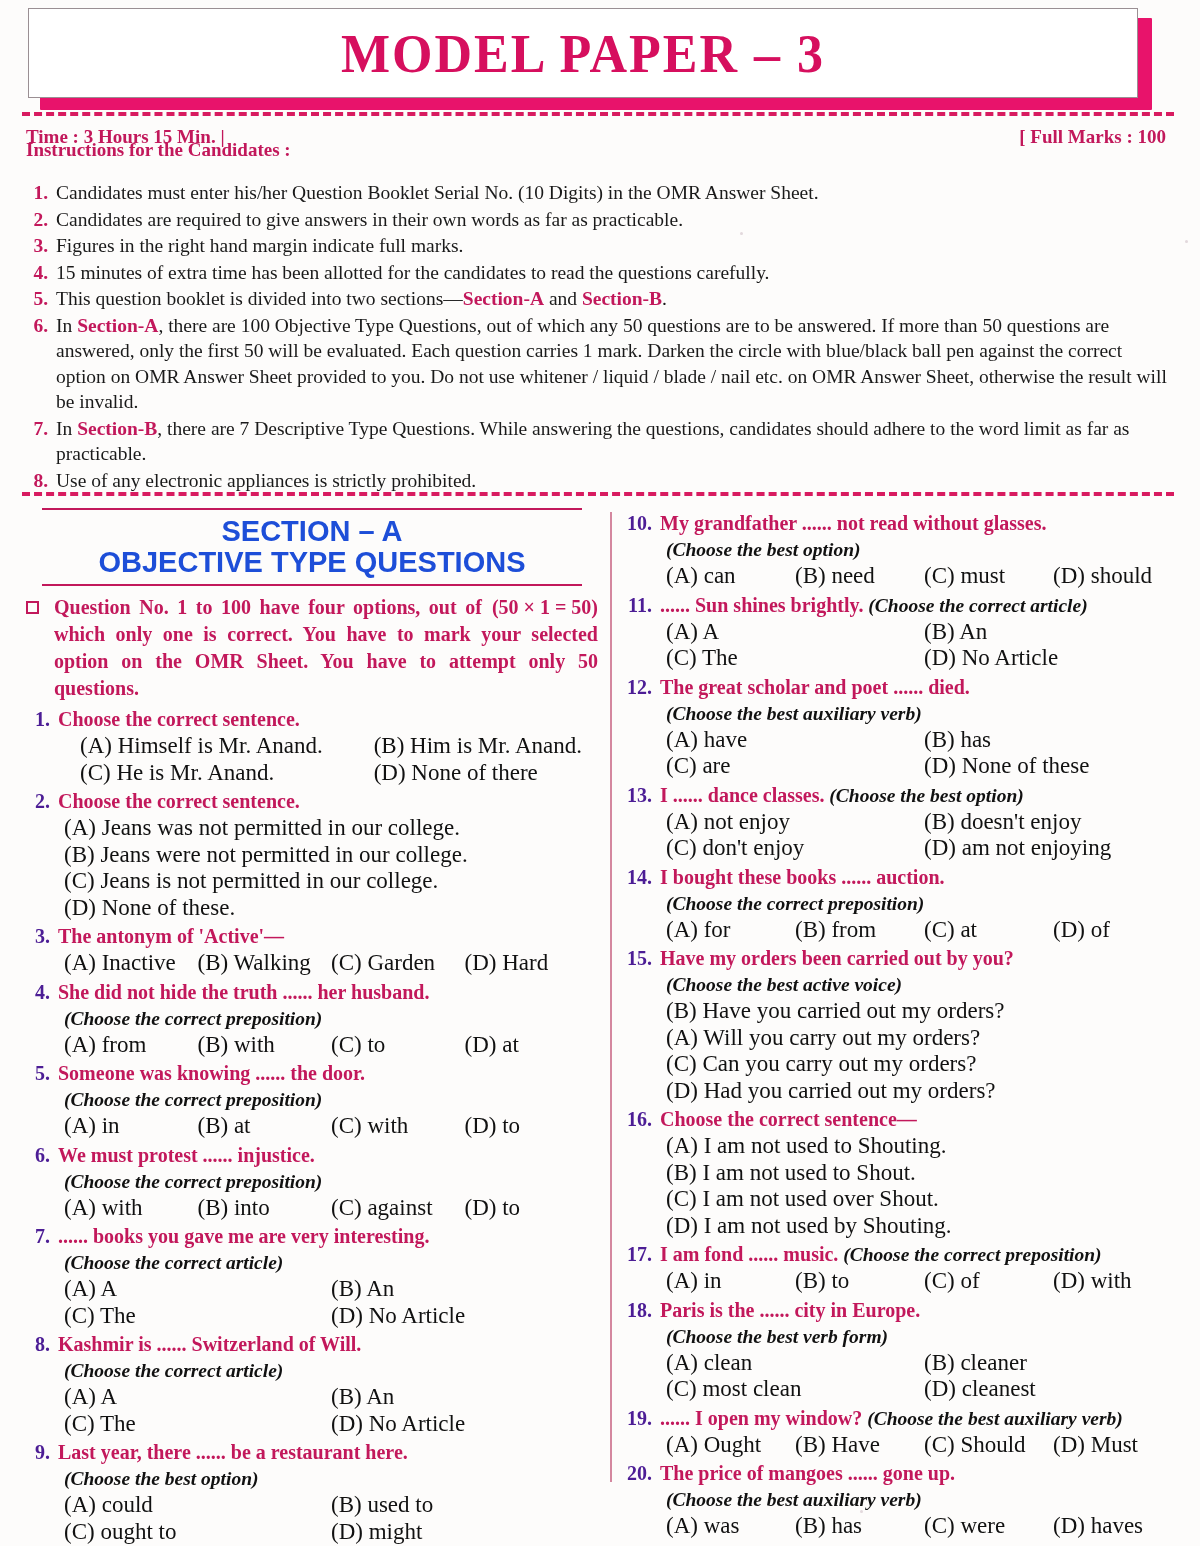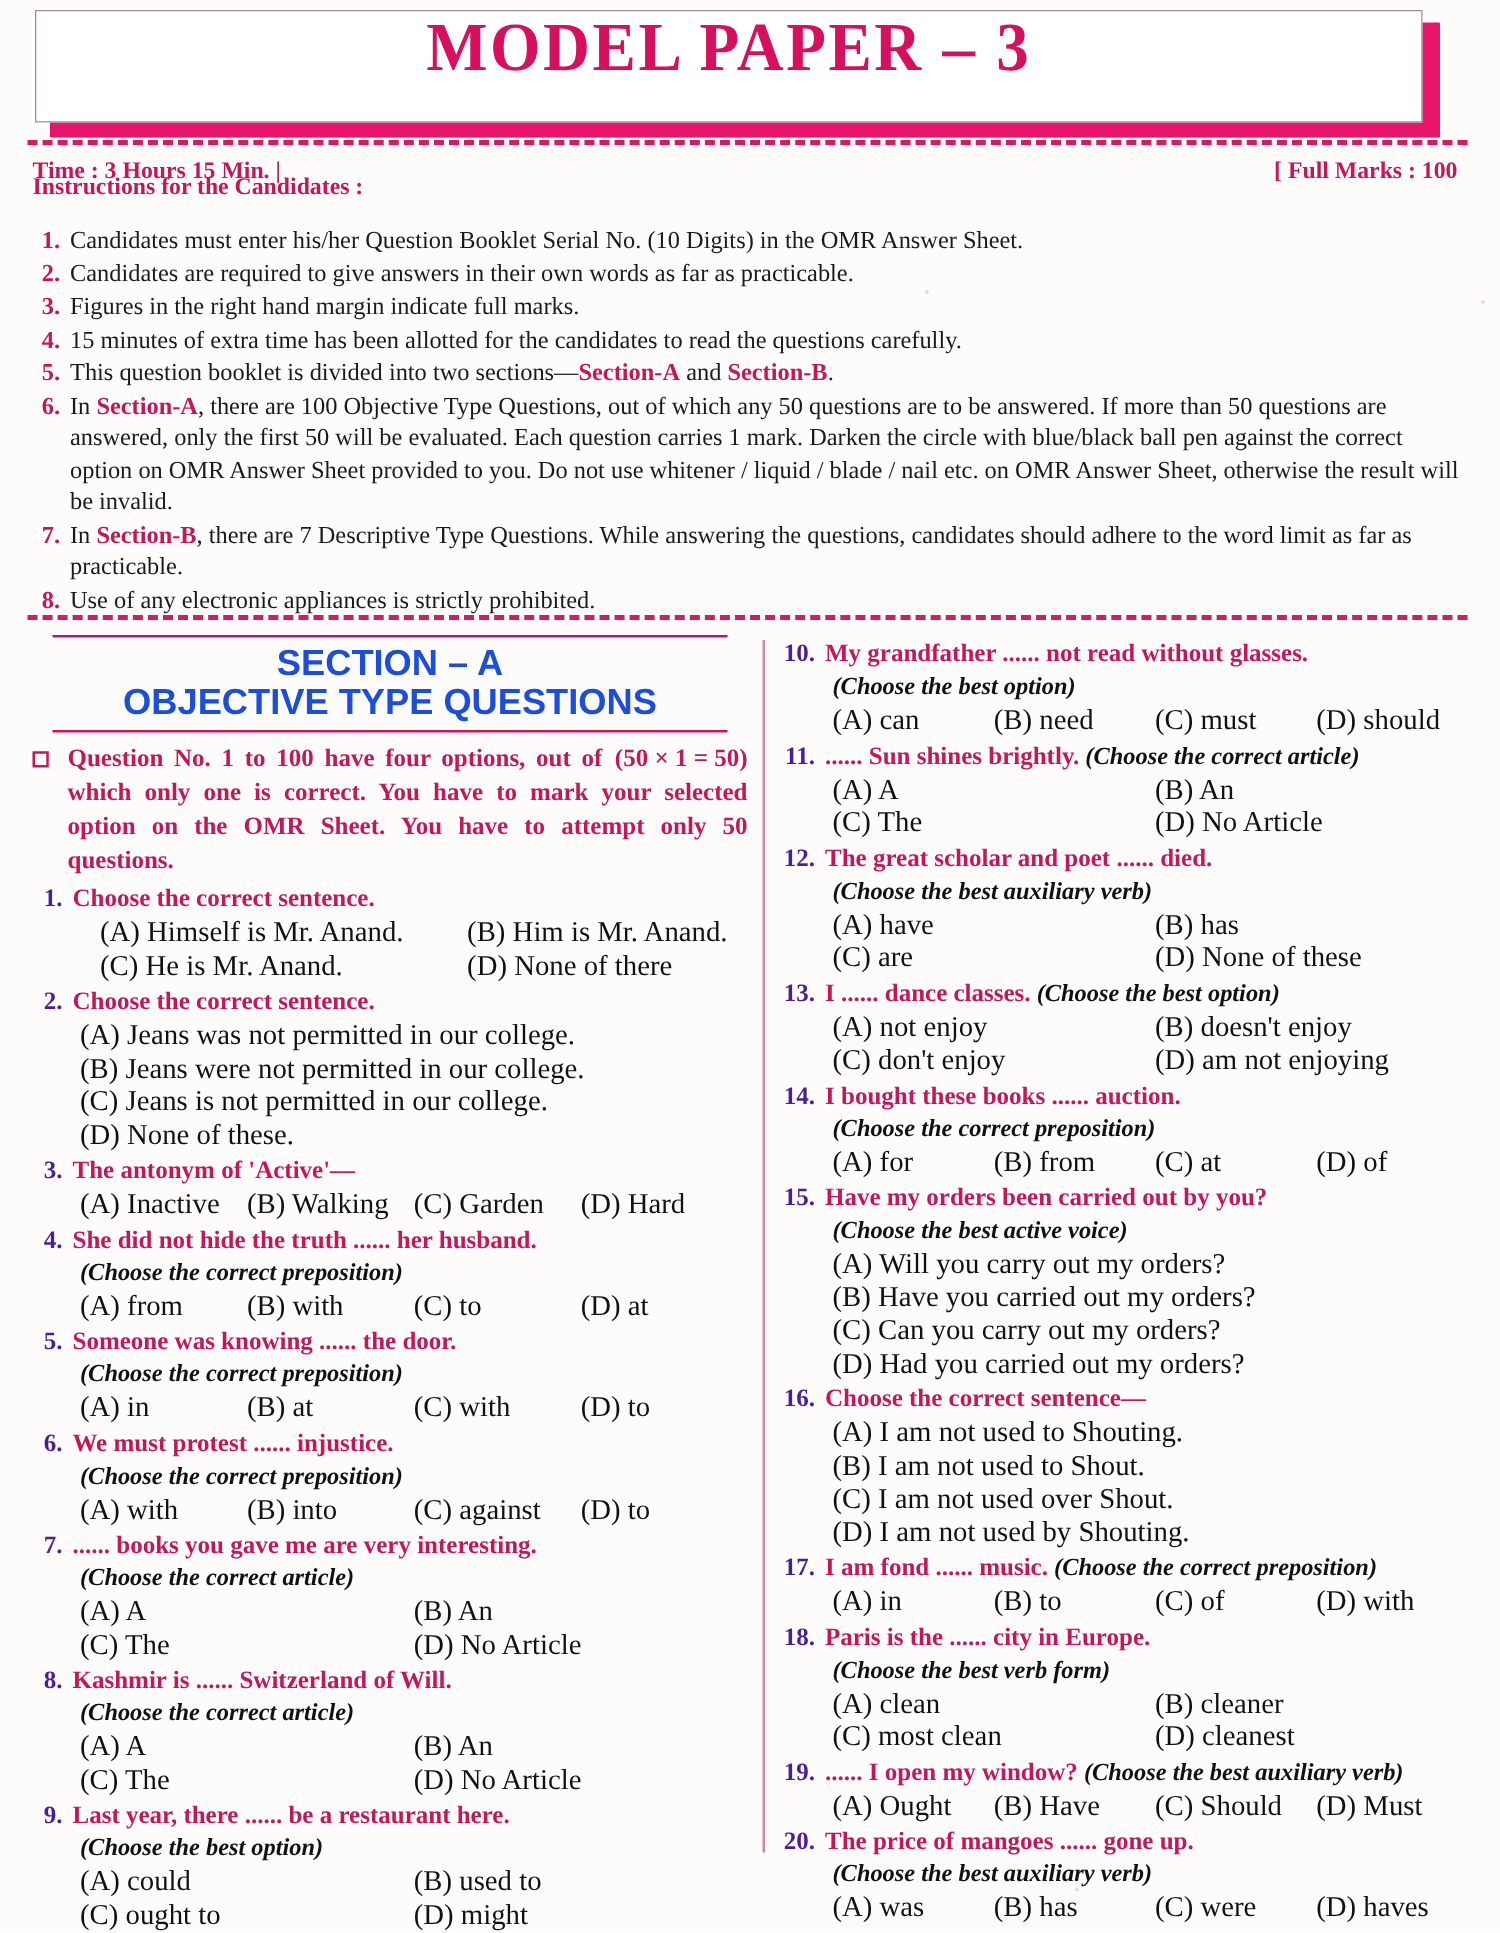--- a/index.html
+++ b/index.html
@@ -37,21 +37,21 @@
   }
   .title-box {
     position: absolute;
     left: 0;
     top: 0;
     width: 1110px;
     height: 90px;
     border: 1.5px solid #9a8f93;
     background: #ffffff;
     display: flex;
-    align-items: flex-start;
+    align-items: center;
     justify-content: center;
     box-sizing: border-box;
   }
   .title-text {
     font-family: "Liberation Serif", "DejaVu Serif", serif;
     font-size: 52px;
     font-weight: bold;
     letter-spacing: 2px;
     color: #d60f5e;
     white-space: nowrap;
@@ -553,24 +553,24 @@
             </div>
           </div>
         </div>
         <div class="q">
           <div class="q-num">15.</div>
           <div class="q-body">
             <div class="q-text"><span>Have my orders been carried out by you?</span></div>
             <div class="q-instr">(Choose the best active voice)</div>
             <div class="opts lay-1">
               <div class="opt-row">
+                <span class="opt">(B) Have you carried out my orders?</span>
+              </div>
+              <div class="opt-row">
                 <span class="opt">(A) Will you carry out my orders?</span>
-              </div>
-              <div class="opt-row">
-                <span class="opt">(B) Have you carried out my orders?</span>
               </div>
               <div class="opt-row">
                 <span class="opt">(C) Can you carry out my orders?</span>
               </div>
               <div class="opt-row">
                 <span class="opt">(D) Had you carried out my orders?</span>
               </div>
             </div>
           </div>
         </div>

